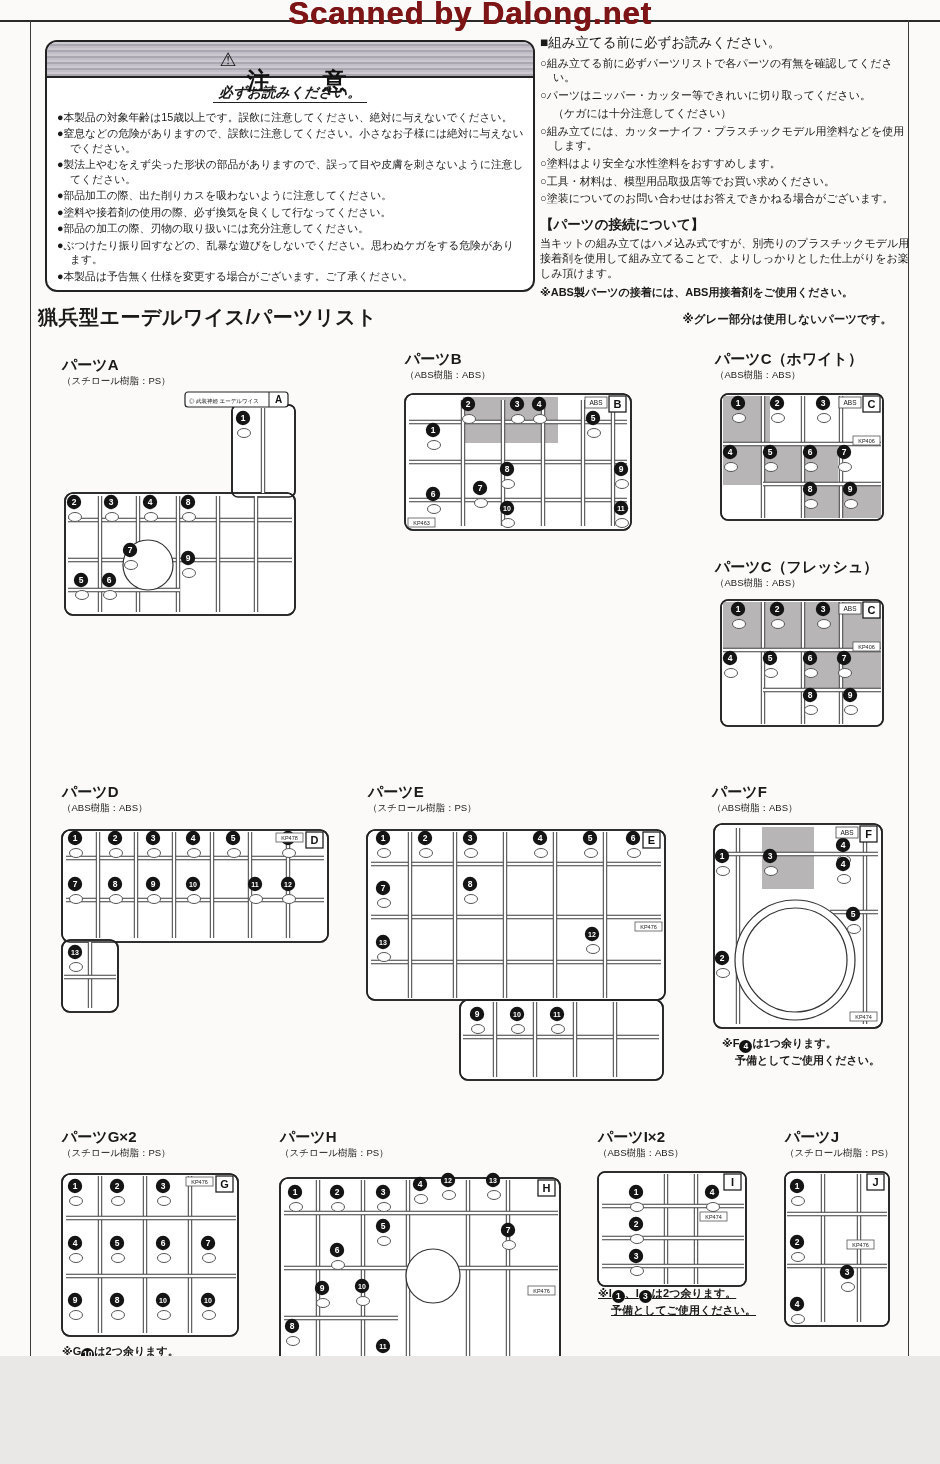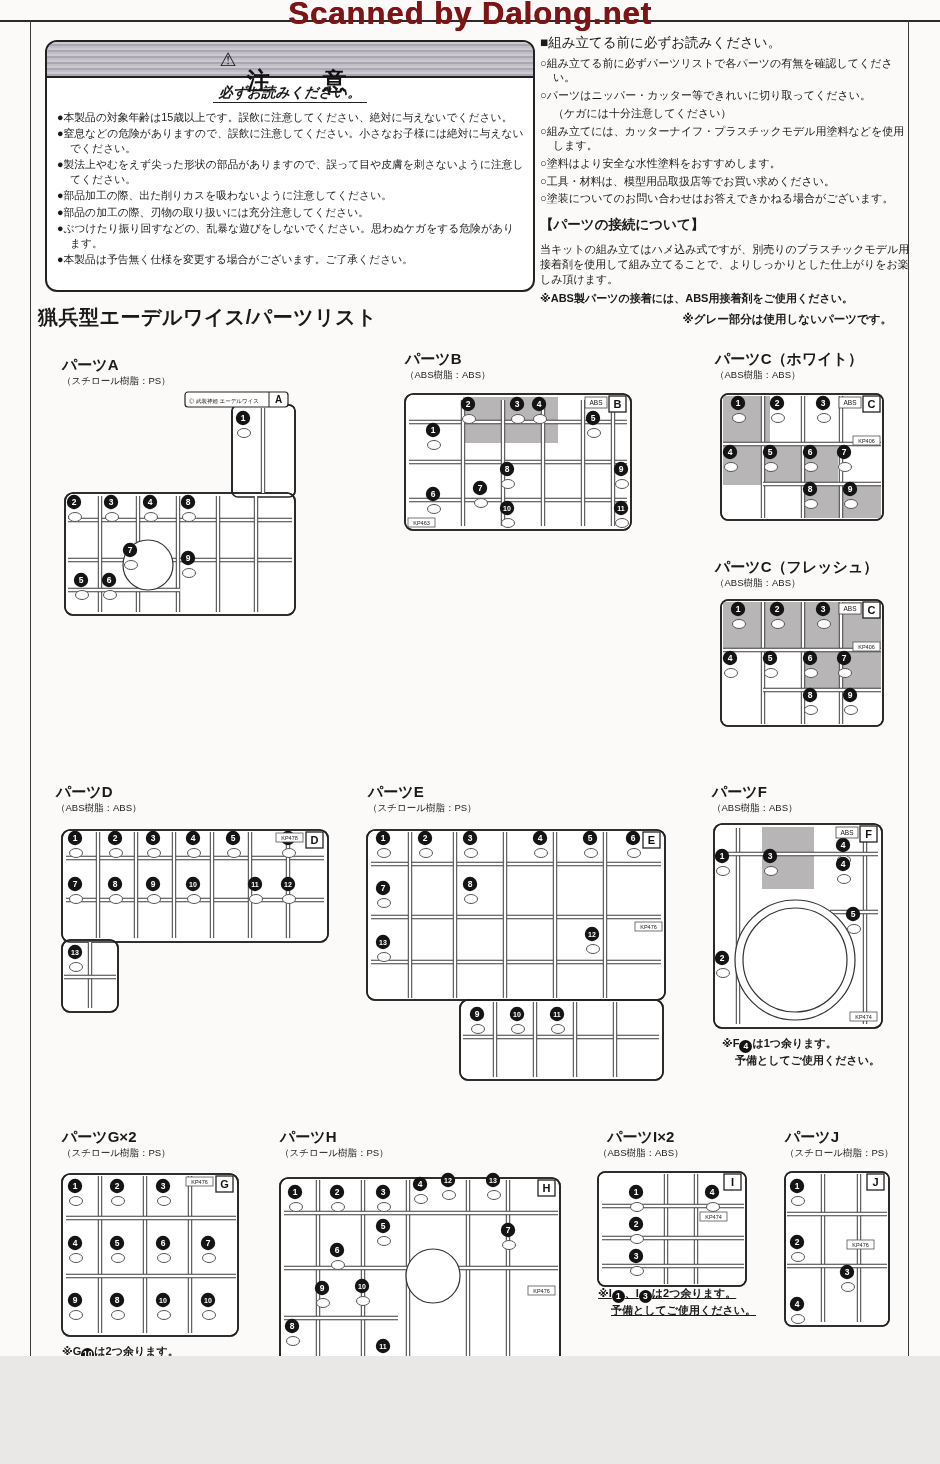--- a/index.html
+++ b/index.html
@@ -22,21 +22,21 @@
   .warn{font-size:19px;font-weight:700;color:#111;}
   .caution-sub{text-align:center;font-size:14px;font-weight:800;margin:6px 0 4px 0;font-style:italic;}
   .caution-sub span{border-bottom:1.5px solid #222;padding:0 6px 2px 6px;}
   .c-items{padding:2px 8px 4px 10px;}
   .c-item{font-size:10.8px;line-height:1.34;margin:2px 0;padding-left:13px;text-indent:-13px;}
   
   .rightcol{position:absolute;left:540px;top:34px;width:372px;}
   .rc-title{font-size:13.5px;font-weight:400;margin-bottom:4px;}
   .rc-item{font-size:11px;line-height:1.3;margin:3.5px 0;padding-left:13px;text-indent:-13px;}
   .rc-sub{font-size:11px;line-height:1.3;padding-left:13px;}
-  .conn-title{font-size:13.5px;font-weight:800;margin:10px 0 8px 0;}
+  .conn-title{font-size:13.5px;font-weight:800;margin:10px 0 2px 0;}
   .conn-body{font-size:11px;line-height:1.38;}
   .conn-note{font-size:11px;font-weight:600;margin-top:4px;}
   
   .plist-title{position:absolute;left:38px;top:304px;font-size:20px;font-weight:800;letter-spacing:0.5px;}
   .gray-note{position:absolute;right:48px;top:312px;font-size:11.5px;font-weight:700;}
   .psec-label{position:absolute;}
   .psec-label .pl{font-size:15px;font-weight:700;}
   .psec-label .pm{font-size:9.5px;margin-top:0px;}
   .sprue{position:absolute;}
   .spare-note{position:absolute;font-size:11px;font-weight:600;line-height:1.45;}
@@ -60,20 +60,21 @@
     <div class="caution-head">
       <span class="warn">⚠</span>
       <span class="caution-title">注　意</span>
     </div>
     <div class="caution-sub"><span>必ずお読みください。</span></div>
     <div class="c-items" id="caution-items">
         <div class="c-item">●本製品の対象年齢は15歳以上です。誤飲に注意してください、絶対に与えないでください。</div>
         <div class="c-item">●窒息などの危険がありますので、誤飲に注意してください。小さなお子様には絶対に与えないでください。</div>
         <div class="c-item">●製法上やむをえず尖った形状の部品がありますので、誤って目や皮膚を刺さないように注意してください。</div>
         <div class="c-item">●部品加工の際、出た削りカスを吸わないように注意してください。</div>
+        <div class="c-item">●塗料や接着剤の使用の際、必ず換気を良くして行なってください。</div>
         <div class="c-item">●部品の加工の際、刃物の取り扱いには充分注意してください。</div>
         <div class="c-item">●ぶつけたり振り回すなどの、乱暴な遊びをしないでください。思わぬケガをする危険があります。</div>
         <div class="c-item">●本製品は予告無く仕様を変更する場合がございます。ご了承ください。</div>
       </div>
   </section>
 
   <section class="rightcol">
     <div class="rc-title">■組み立てる前に必ずお読みください。</div>
     <div id="rc-items">
         <div class="rc-item">○組み立てる前に必ずパーツリストで各パーツの有無を確認してください。</div>
@@ -318,21 +319,21 @@
           <text x="97" y="100" fill="#fff" font-size="8.5" font-weight="bold" text-anchor="middle" font-family="&quot;Liberation Sans&quot;,sans-serif">8</text>
           <circle cx="137" cy="97" r="7.2" fill="#141414"></circle>
           <text x="137" y="100" fill="#fff" font-size="8.5" font-weight="bold" text-anchor="middle" font-family="&quot;Liberation Sans&quot;,sans-serif">9</text>
           <rect x="126" y="5" width="22" height="11" fill="#fff" stroke="#444" stroke-width="0.8"></rect>
           <text x="137" y="13" font-size="6.5" fill="#111" text-anchor="middle" font-family="&quot;Liberation Sans&quot;,sans-serif">ABS</text>
           <rect x="150" y="4" width="17" height="16" fill="#fff" stroke="#222" stroke-width="1.3"></rect>
           <text x="158.5" y="16" font-size="11" font-weight="bold" fill="#111" text-anchor="middle" font-family="&quot;Liberation Sans&quot;,sans-serif">C</text>
           <rect x="140" y="44" width="27" height="9" fill="#fff" stroke="#555" stroke-width="0.8"></rect>
           <text x="153.5" y="50.8" font-size="5.5" fill="#222" text-anchor="middle" font-family="&quot;Liberation Sans&quot;,sans-serif">KP406</text>
         </svg></div>
-      <div class="psec-label" style="left: 56px; top: 783px;">
+      <div class="psec-label" style="left: 62px; top: 783px;">
         <div class="pl">パーツD</div>
         <div class="pm">（ABS樹脂：ABS）</div>
       </div>
       <div class="sprue" style="left: 60px; top: 822px;"><svg width="270" height="192" viewBox="0 0 270 192">
           <rect x="2" y="8" width="266" height="112" rx="8" fill="#ffffff" stroke="#222" stroke-width="1.6"></rect>
           <rect x="2" y="118" width="56" height="72" rx="8" fill="#ffffff" stroke="#222" stroke-width="1.6"></rect>
           <rect x="2" y="8" width="266" height="112" rx="8" fill="none" stroke="#222" stroke-width="1.6"></rect>
           <rect x="2" y="118" width="56" height="72" rx="8" fill="none" stroke="#222" stroke-width="1.6"></rect>
           <line x1="6" y1="36" x2="264" y2="36" stroke="#3d3d3d" stroke-width="4.4"></line>
           <line x1="6" y1="36" x2="264" y2="36" stroke="#ffffff" stroke-width="2.4"></line>
@@ -646,21 +647,21 @@
           <text x="84" y="121" fill="#fff" font-size="7" font-weight="bold" text-anchor="middle" font-family="&quot;Liberation Sans&quot;,sans-serif">10</text>
           <circle cx="14" cy="158" r="7.2" fill="#141414"></circle>
           <text x="14" y="161" fill="#fff" font-size="8.5" font-weight="bold" text-anchor="middle" font-family="&quot;Liberation Sans&quot;,sans-serif">8</text>
           <circle cx="105" cy="178" r="7.2" fill="#141414"></circle>
           <text x="105" y="181" fill="#fff" font-size="7" font-weight="bold" text-anchor="middle" font-family="&quot;Liberation Sans&quot;,sans-serif">11</text>
           <rect x="260" y="12" width="17" height="16" fill="#fff" stroke="#222" stroke-width="1.3"></rect>
           <text x="268.5" y="24" font-size="11" font-weight="bold" fill="#111" text-anchor="middle" font-family="&quot;Liberation Sans&quot;,sans-serif">H</text>
           <rect x="250" y="118" width="27" height="9" fill="#fff" stroke="#555" stroke-width="0.8"></rect>
           <text x="263.5" y="124.8" font-size="5.5" fill="#222" text-anchor="middle" font-family="&quot;Liberation Sans&quot;,sans-serif">KP476</text>
         </svg></div>
-      <div class="psec-label" style="left: 598px; top: 1128px; text-align: center;">
+      <div class="psec-label" style="left: 598px; top: 1128px;">
         <div class="pl">パーツI×2</div>
         <div class="pm">（ABS樹脂：ABS）</div>
       </div>
       <div class="sprue" style="left: 596px; top: 1168px;"><svg width="158" height="122" viewBox="0 0 158 122">
           <rect x="2" y="4" width="148" height="114" rx="7" fill="#ffffff" stroke="#222" stroke-width="1.6"></rect>
           <rect x="2" y="4" width="148" height="114" rx="7" fill="none" stroke="#222" stroke-width="1.6"></rect>
           <line x1="70" y1="6" x2="70" y2="116" stroke="#3d3d3d" stroke-width="4.4"></line>
           <line x1="70" y1="6" x2="70" y2="116" stroke="#ffffff" stroke-width="2.4"></line>
           <line x1="100" y1="6" x2="100" y2="116" stroke="#3d3d3d" stroke-width="4.4"></line>
           <line x1="100" y1="6" x2="100" y2="116" stroke="#ffffff" stroke-width="2.4"></line>

